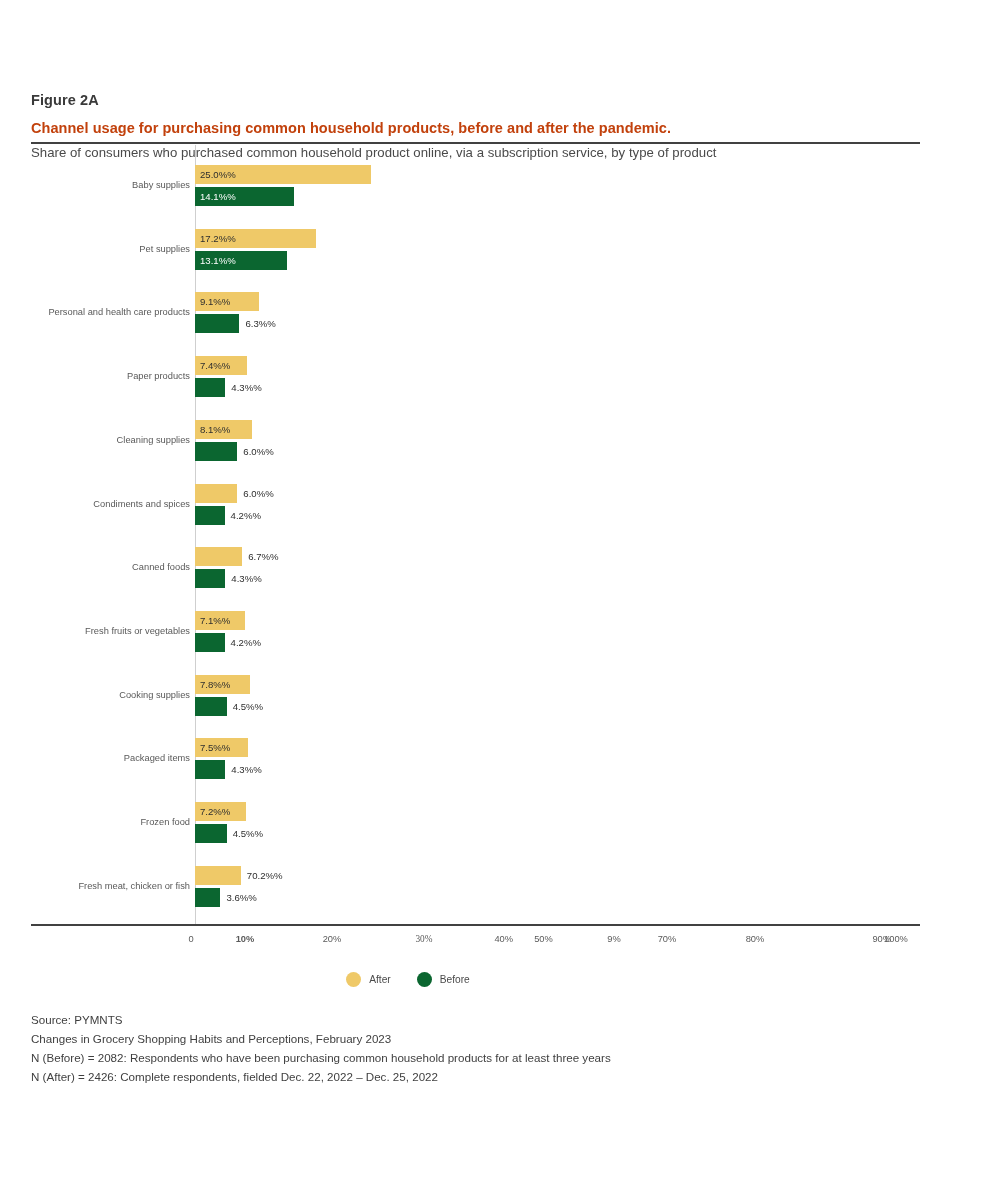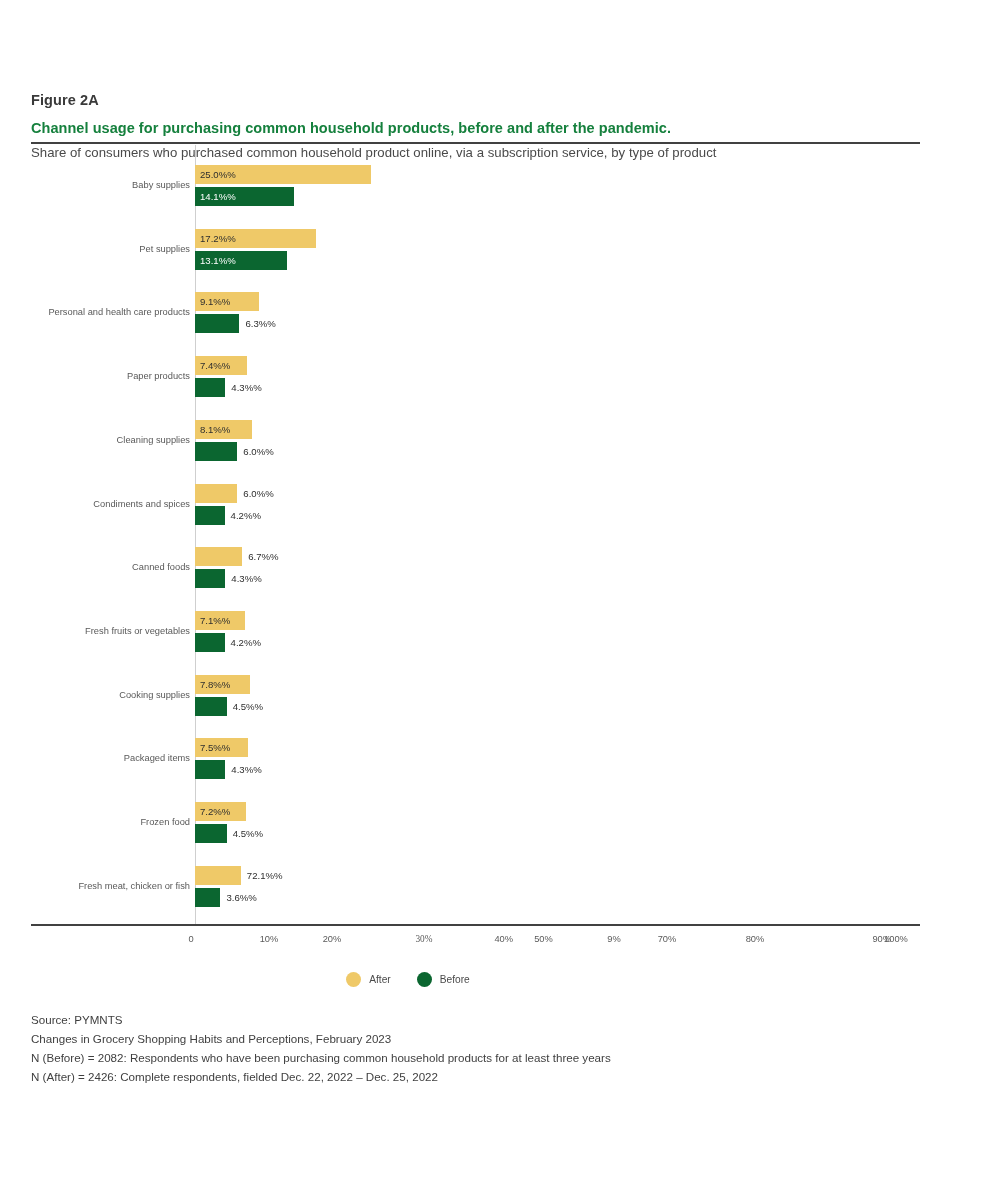--- a/index.html
+++ b/index.html
@@ -32,21 +32,21 @@
   .fig-number {
     font-size: 14.5px;
     font-weight: bold;
     color: #3a3a3a;
     letter-spacing: 0.1px;
   }
   .fig-title {
     margin-top: 12px;
     font-size: 14.5px;
     font-weight: bold;
-    color: #15803d;
+    color: #c2410c;
     letter-spacing: 0.05px;
   }
   .fig-subtitle {
     margin-top: 9px;
     font-size: 13.2px;
     font-weight: normal;
     color: #4a4a4a;
     letter-spacing: 0.02px;
   }
 
@@ -331,34 +331,34 @@
         </div>
         <div class="barline before">
           <div class="bar before" style="width: 31.725px;"></div>
           <div class="vlabel outside" style="left: 37.725px;">4.5%%</div>
         </div>
       </div>
       <div class="group" style="top: 718.7px;">
         <div class="cat-label">Fresh meat, chicken or fish</div>
         <div class="barline after">
           <div class="bar after" style="width: 45.825px;"></div>
-          <div class="vlabel outside" style="left: 51.825px;">72.1%%</div>
+          <div class="vlabel outside" style="left: 51.825px;">70.2%%</div>
         </div>
         <div class="barline before">
           <div class="bar before" style="width: 25.38px;"></div>
           <div class="vlabel outside" style="left: 31.38px;">3.6%%</div>
         </div>
       </div>
     </div>
 
   <div class="rule-bottom"></div>
 
   <div class="xticks" id="xticks">
       <div class="xtick" style="left: 191px;">0</div>
-      <div class="xtick" style="left: 269px;">10%</div>
+      <div class="xtick" style="left: 245px; font-weight: bold;">10%</div>
       <div class="xtick" style="left: 332px;">20%</div>
       <div class="xtick" style="left: 424px; font-family: Liberation Serif, serif;">30%</div>
       <div class="xtick" style="left: 473px; text-align: right;">40%</div>
       <div class="xtick" style="left: 543.5px;">50%</div>
       <div class="xtick" style="left: 614px;">9%</div>
       <div class="xtick" style="left: 667px;">70%</div>
       <div class="xtick" style="left: 755px;">80%</div>
       <div class="xtick" style="left: 851px; text-align: right;">90%</div>
       <div class="xtick" style="left: 896px;">100%</div>
     </div>

